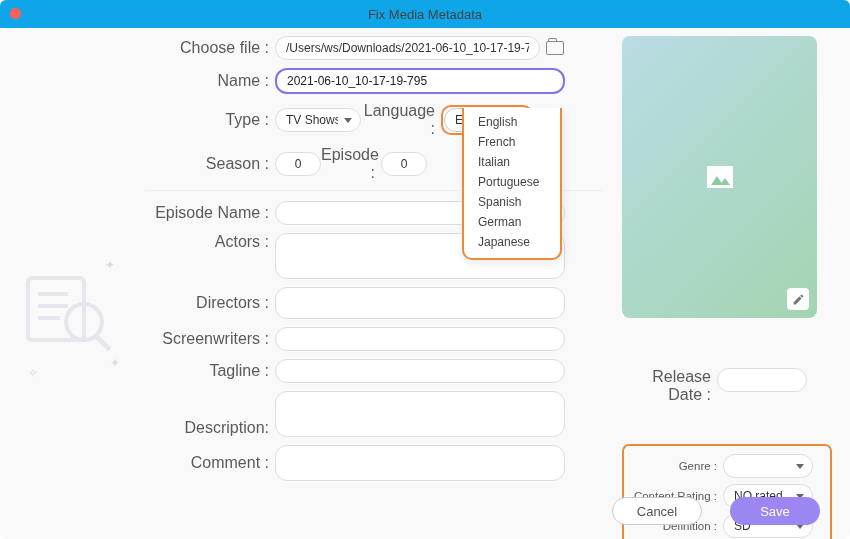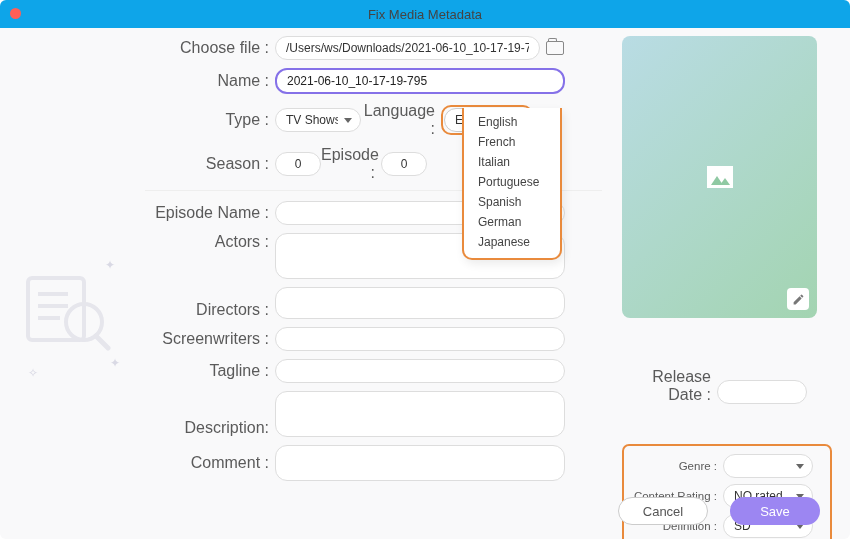--- a/index.html
+++ b/index.html
@@ -186,21 +186,21 @@
   .meta-block {
     margin-top: 40px;
     border: 2px solid #e98a3c;
     border-radius: 7px;
     padding: 8px 8px 10px 4px;
   }
   .meta-block .row { margin-bottom: 6px; }
   .meta-block .lbl { width: 95px; font-size: 11.5px; }
   .meta-sel { width: 90px; }
   .release-row {
-    display:flex; align-items:flex-end; margin-bottom: 0;
+    display:flex; align-items:flex-start; margin-bottom: 0;
   }
   .release-row .lbl { width: 95px; text-align:right; padding-right:6px;}
   .release-inp { width: 90px; height:24px; }
   .lang-highlight {
     border: 2px solid #e98a3c;
     border-radius: 10px;
     padding: 1px;
     display:inline-block;
   }
   .lang-highlight .sel { border-color: #ccc; }
@@ -221,21 +221,21 @@
     padding: 3px 14px;
     font-size: 12px;
     color: #444;
     cursor: pointer;
   }
   .footer {
     position:absolute;
     right: 30px;
     bottom: 14px;
     display:flex;
-    gap: 22px;
+    gap: 28px;
   }
   .btn {
     width: 90px;
     height: 28px;
     border-radius: 14px;
     border: 1px solid #ccc;
     font-size: 13px;
     cursor: pointer;
     background:#fff;
     color:#555;
@@ -309,21 +309,21 @@
       <hr class="divider">
 
       <div class="row">
         <div class="lbl">Episode Name :</div>
         <input class="inp" style="width: 290px;">
       </div>
       <div class="row" style="align-items:flex-start">
         <div class="lbl">Actors :</div>
         <textarea class="txa" style="height: 46px;"></textarea>
       </div>
-      <div class="row" style="align-items:flex-end">
+      <div class="row" style="align-items:center">
         <div class="lbl">Directors :</div>
         <textarea class="txa" style="height: 32px;"></textarea>
       </div>
       <div class="row">
         <div class="lbl">Screenwriters :</div>
         <input class="inp" style="width: 290px;">
       </div>
       <div class="row">
         <div class="lbl">Tagline :</div>
         <input class="inp" style="width: 290px;">

